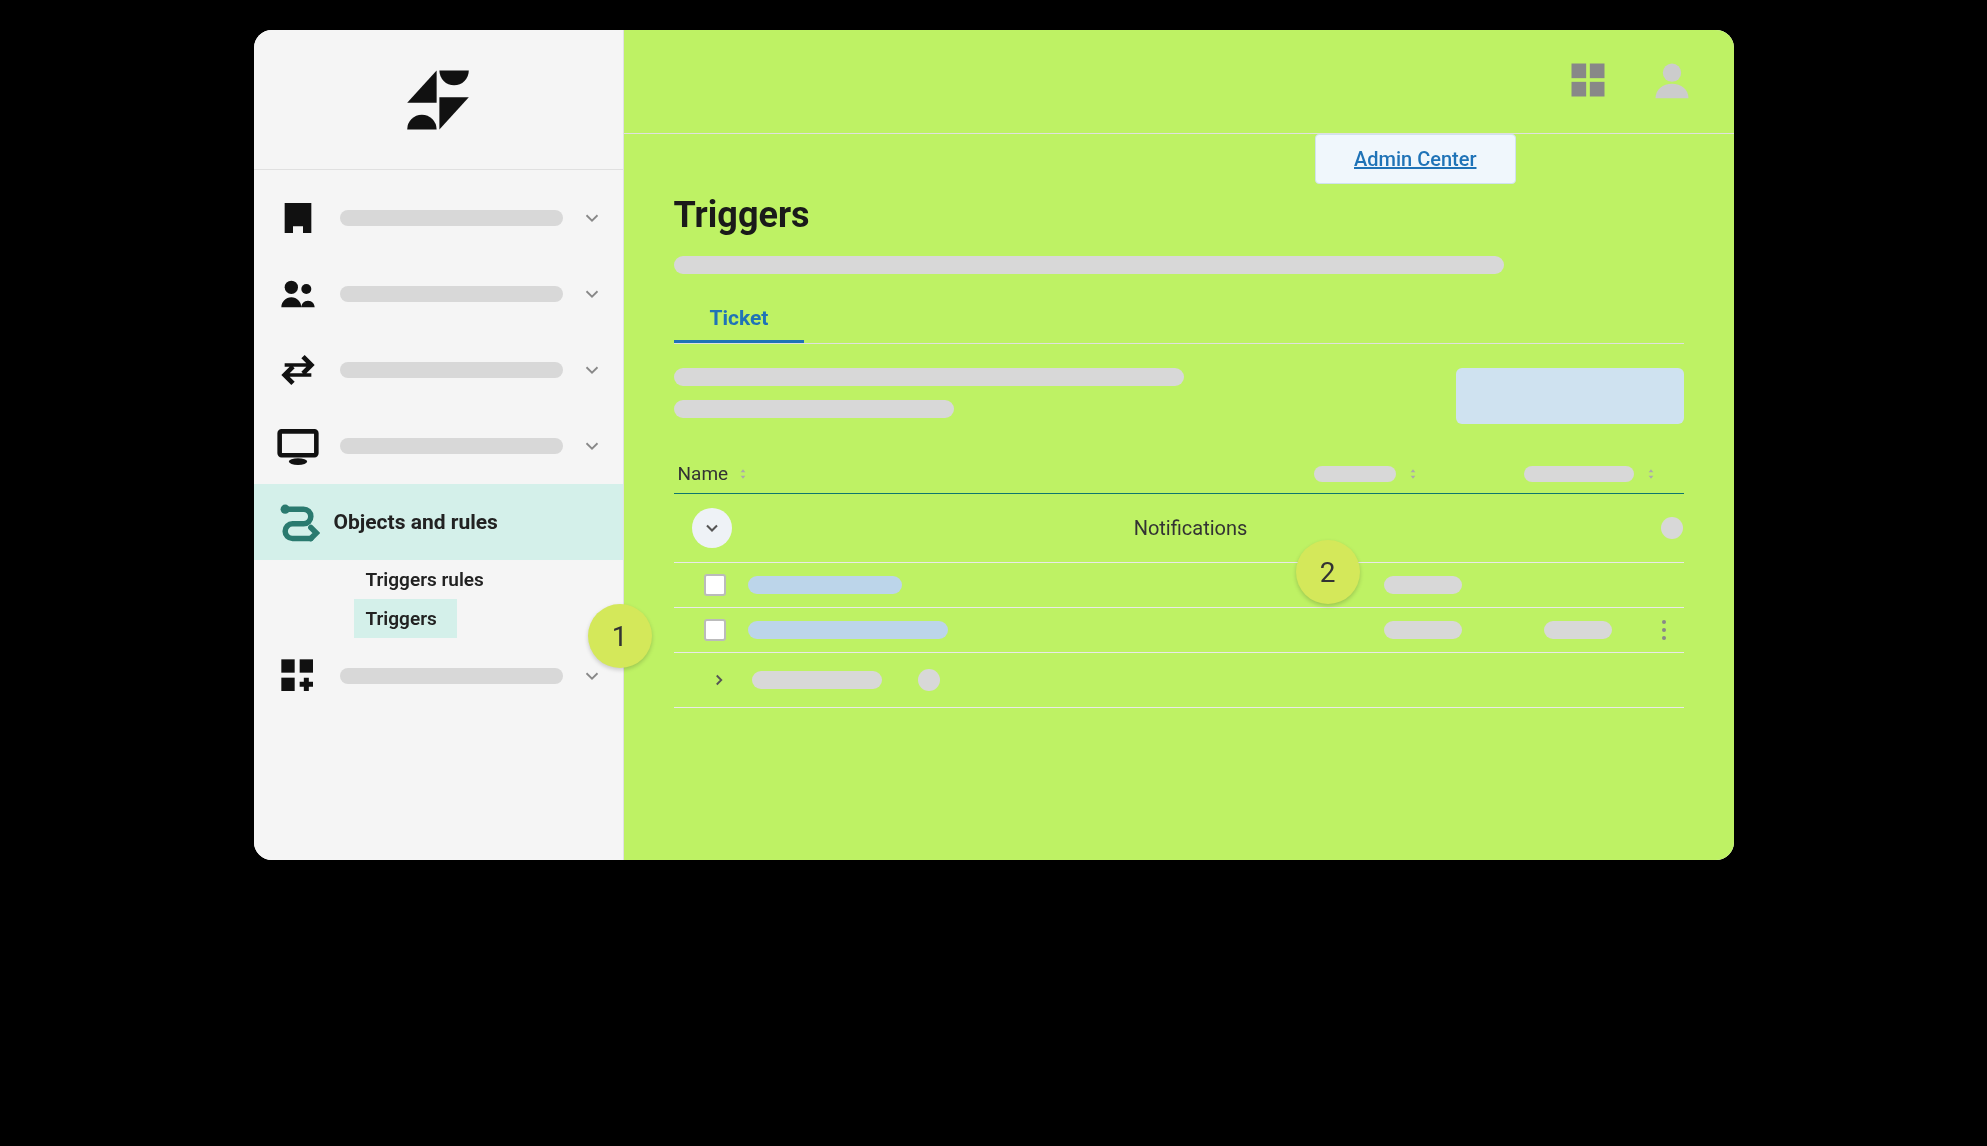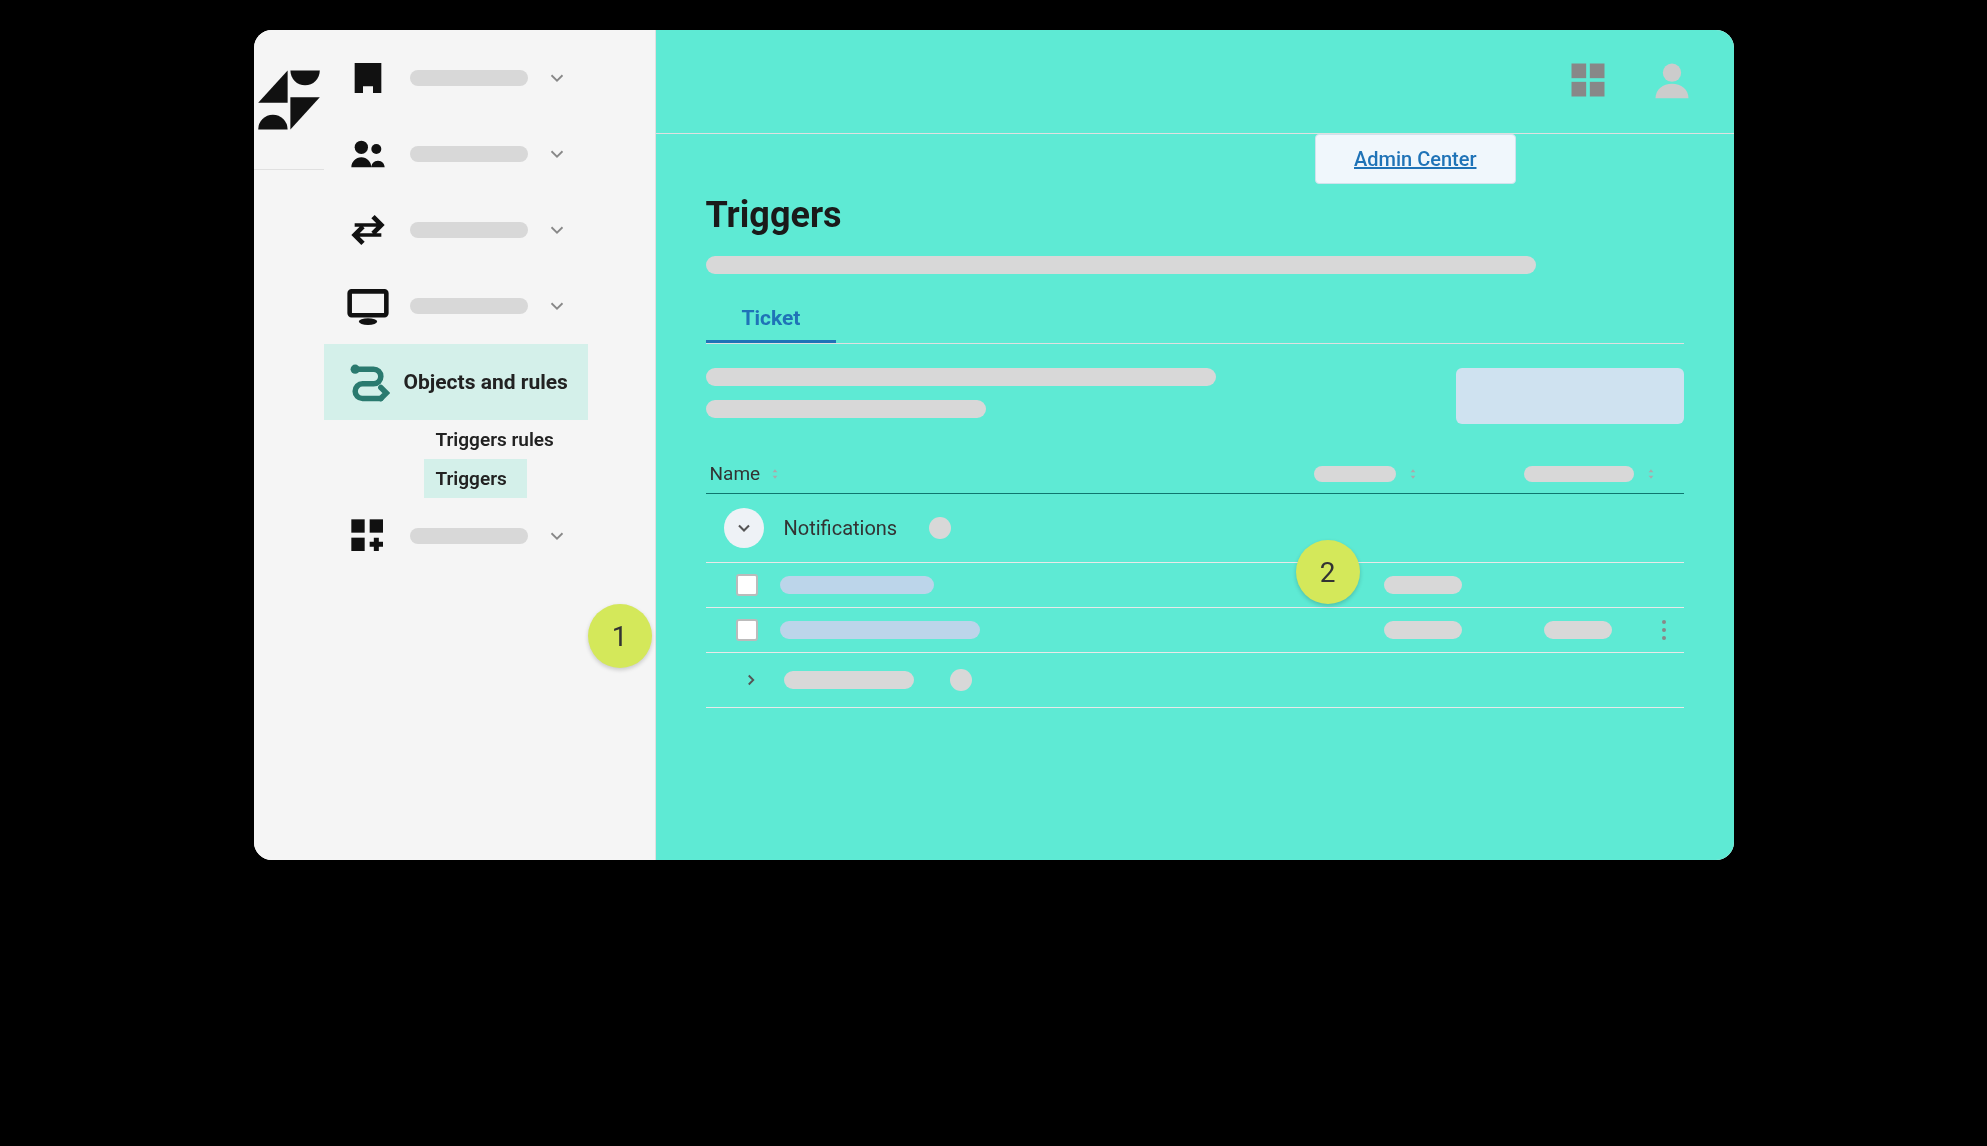--- a/index.html
+++ b/index.html
@@ -15,25 +15,25 @@
   width: 1480px;
   height: 830px;
   background: #fff;
   border-radius: 18px;
   overflow: hidden;
   display: flex;
   position: relative;
   box-shadow: 0 0 40px rgba(0,0,0,0.4);
 }
 .sidebar {
-  width: 402px;
+  width: 370px;
   background: #f5f5f5;
   border-right: 1px solid #e0e0e0;
   display: flex;
-  flex-direction: row;
+  flex-direction: column;
 }
 .logo-area {
   height: 140px;
   display: flex;
   align-items: center;
   justify-content: center;
   border-bottom: 1px solid #e0e0e0;
 }
 .zendesk-logo {
   width: 70px;
@@ -86,21 +86,21 @@
   background: #d4f0ea;
   border-radius: 0;
   margin-left: 100px;
   padding-left: 12px;
   width: fit-content;
   padding-right: 20px;
 }
 
 .main {
   flex: 1;
-  background: #5eead4;
+  background: #bef264;
   position: relative;
 }
 .topbar {
   height: 104px;
   border-bottom: 1px solid #e0e0e0;
   display: flex;
   align-items: center;
   justify-content: flex-end;
   padding: 0 40px;
   gap: 40px;
@@ -187,21 +187,22 @@
 .col-name { flex: 1; padding-left: 4px; display: flex; align-items: center; gap: 8px; }
 .col-mid { width: 130px; display: flex; align-items: center; gap: 10px; }
 .col-right { width: 160px; display: flex; align-items: center; gap: 10px; margin-left: 80px; }
 .sort-icon { width: 14px; height: 14px; color: #888; }
 .col-ph { height: 16px; background: #d8d8d8; border-radius: 8px; width: 82px; }
 
 .group-row {
   display: flex;
   align-items: center;
   padding: 14px 0 14px 18px;
-  gap: 20px;
+  gap: 28px;
+  justify-content: space-between;
 }
 .expand-btn {
   width: 40px;
   height: 40px;
   border-radius: 50%;
   background: #eef2f6;
   display: flex;
   align-items: center;
   justify-content: center;
   cursor: pointer;

